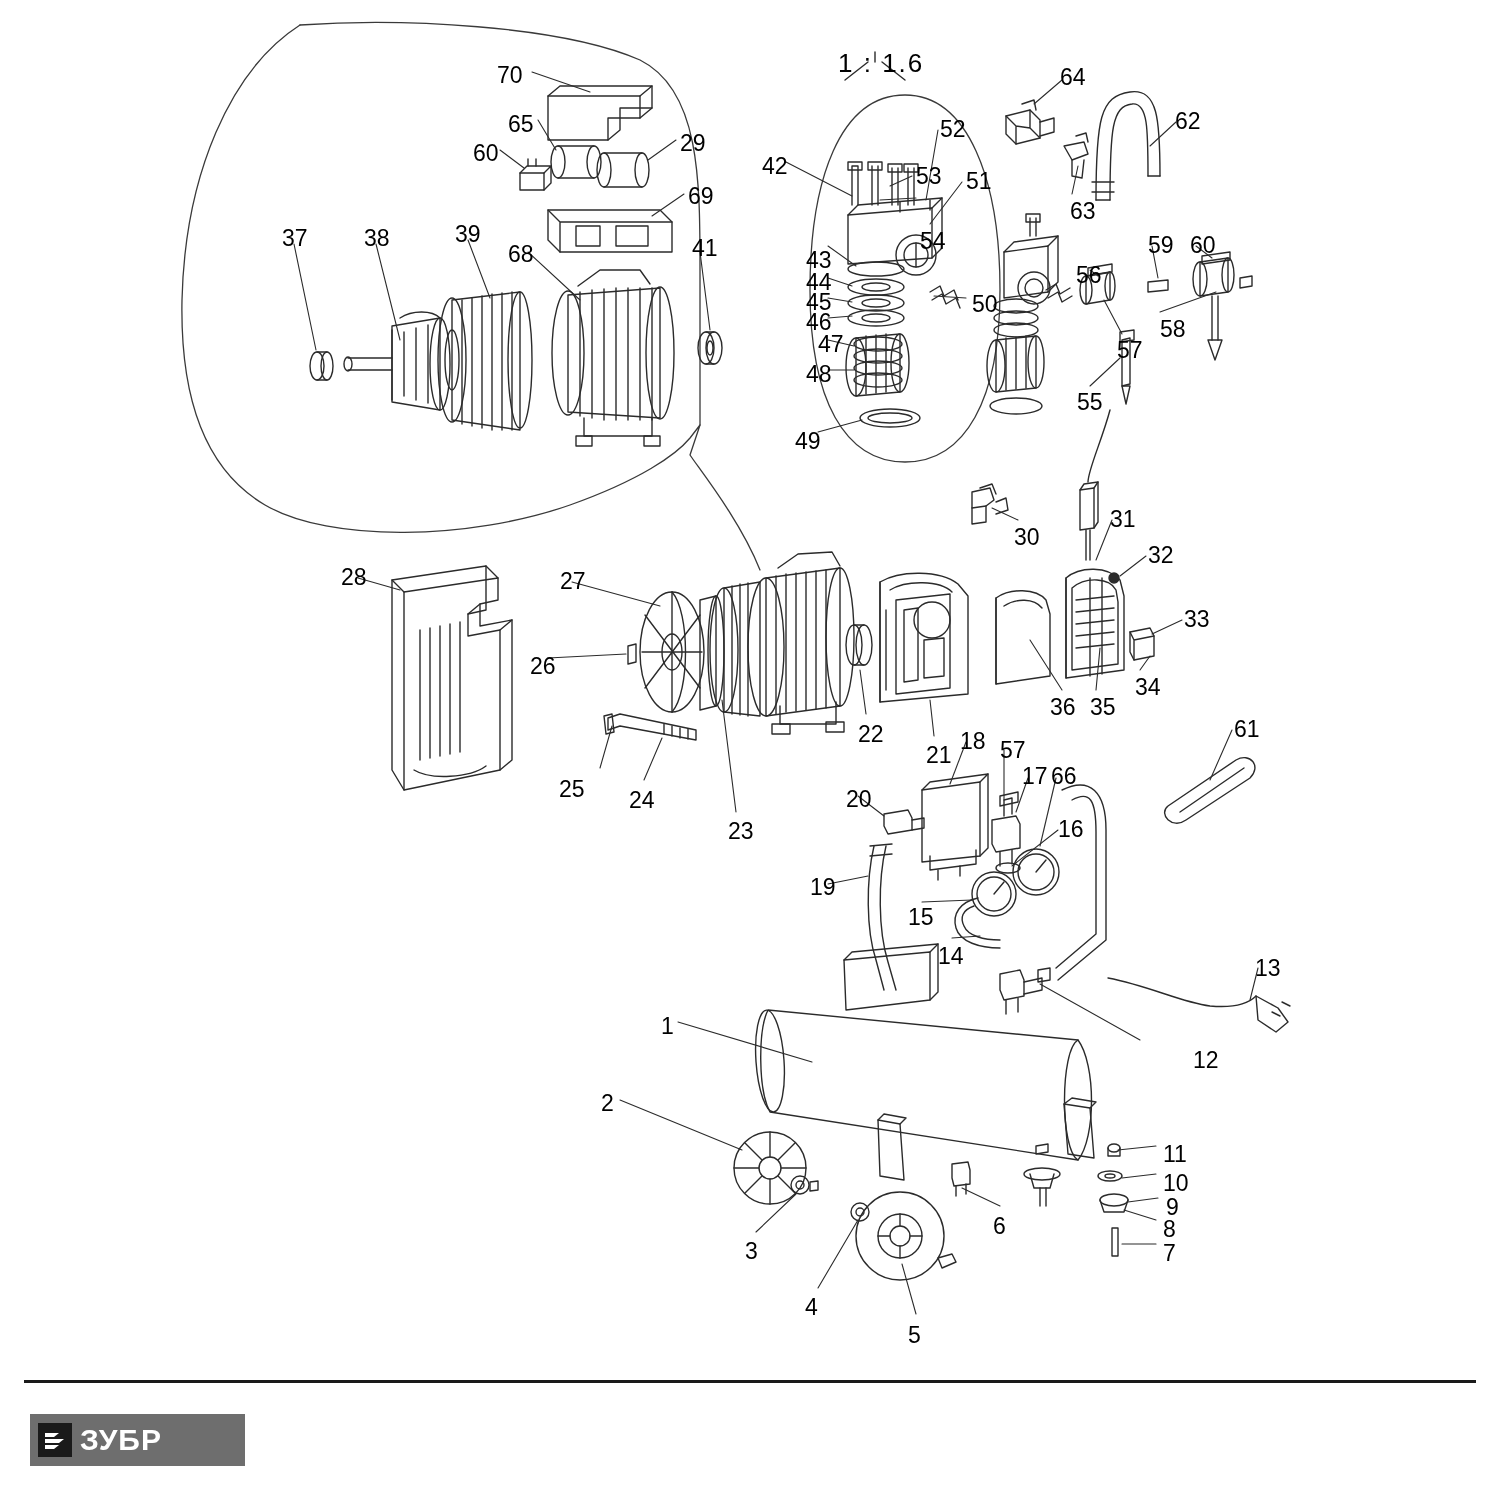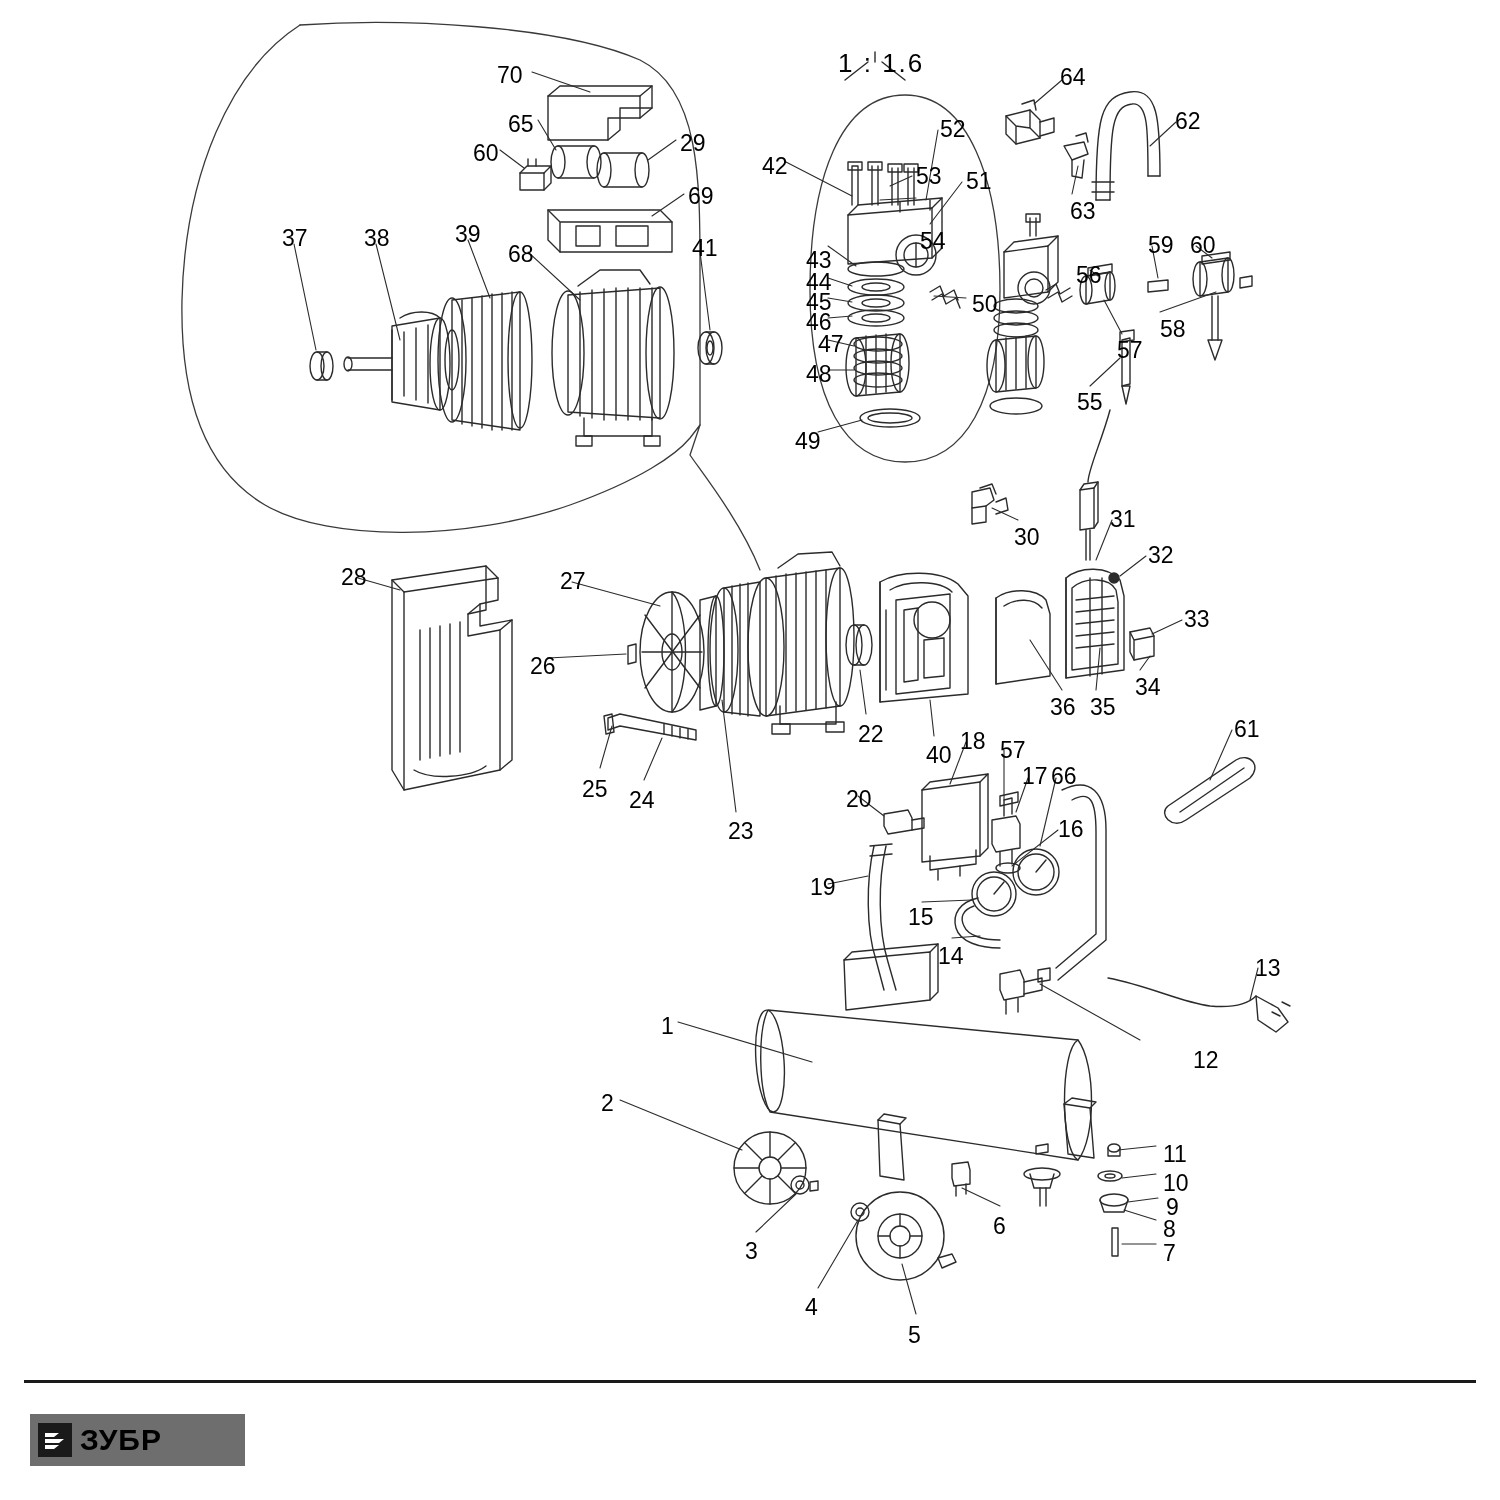--- a/index.html
+++ b/index.html
@@ -78,21 +78,21 @@
     width: 34px;
     height: 34px;
     background: #1a1a1a;
     display: flex;
     align-items: center;
     justify-content: center;
     margin-right: 8px;
   }
   #brand-logo .mark svg { display: block; }
   #brand-logo .wordmark {
-    color: #000000;
+    color: #ffffff;
     font-size: 30px;
     font-weight: bold;
     letter-spacing: 1px;
     font-family: "Liberation Sans", sans-serif;
   }
   #footer-caption {
     position: absolute;
     left: 285px;
     top: 38px;
     font-size: 30px;
@@ -544,25 +544,25 @@
     <div class="callout" style="left:1117px; top:339px;">57</div>
     <div class="callout" style="left:1077px; top:391px;">55</div>
     <div class="callout" style="left:1014px; top:526px;">30</div>
     <div class="callout" style="left:1110px; top:508px;">31</div>
     <div class="callout" style="left:1148px; top:544px;">32</div>
     <div class="callout" style="left:1184px; top:608px;">33</div>
     <div class="callout" style="left:1135px; top:676px;">34</div>
     <div class="callout" style="left:341px; top:566px;">28</div>
     <div class="callout" style="left:560px; top:570px;">27</div>
     <div class="callout" style="left:530px; top:655px;">26</div>
-    <div class="callout" style="left:582px; top:778px;">25</div>
+    <div class="callout" style="left:559px; top:778px;">25</div>
     <div class="callout" style="left:629px; top:789px;">24</div>
     <div class="callout" style="left:728px; top:820px;">23</div>
     <div class="callout" style="left:858px; top:723px;">22</div>
-    <div class="callout" style="left:926px; top:744px;">40</div>
+    <div class="callout" style="left:926px; top:744px;">21</div>
     <div class="callout" style="left:960px; top:730px;">18</div>
     <div class="callout" style="left:1000px; top:739px;">57</div>
     <div class="callout" style="left:1022px; top:765px;">17</div>
     <div class="callout" style="left:1051px; top:765px;">66</div>
     <div class="callout" style="left:1058px; top:818px;">16</div>
     <div class="callout" style="left:1050px; top:696px;">36</div>
     <div class="callout" style="left:1090px; top:696px;">35</div>
     <div class="callout" style="left:1234px; top:718px;">61</div>
     <div class="callout" style="left:846px; top:788px;">20</div>
     <div class="callout" style="left:810px; top:876px;">19</div>

